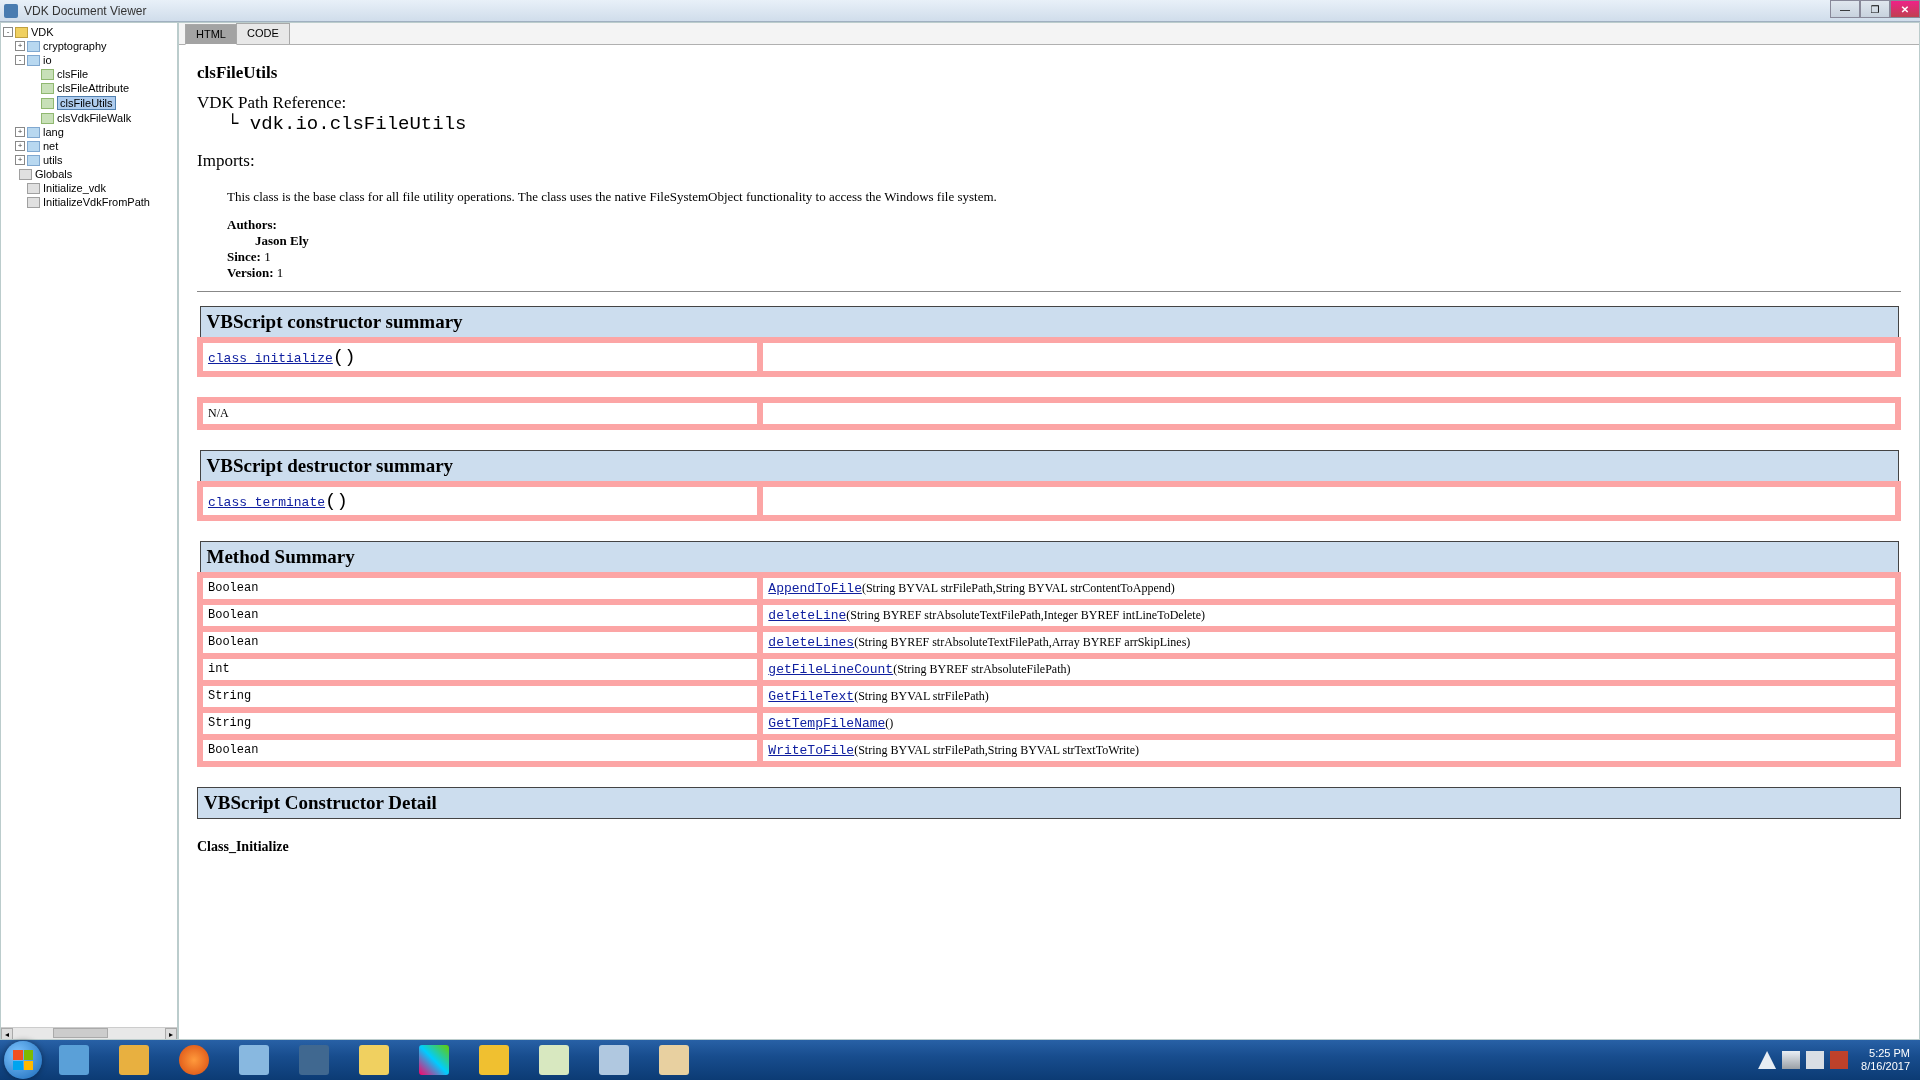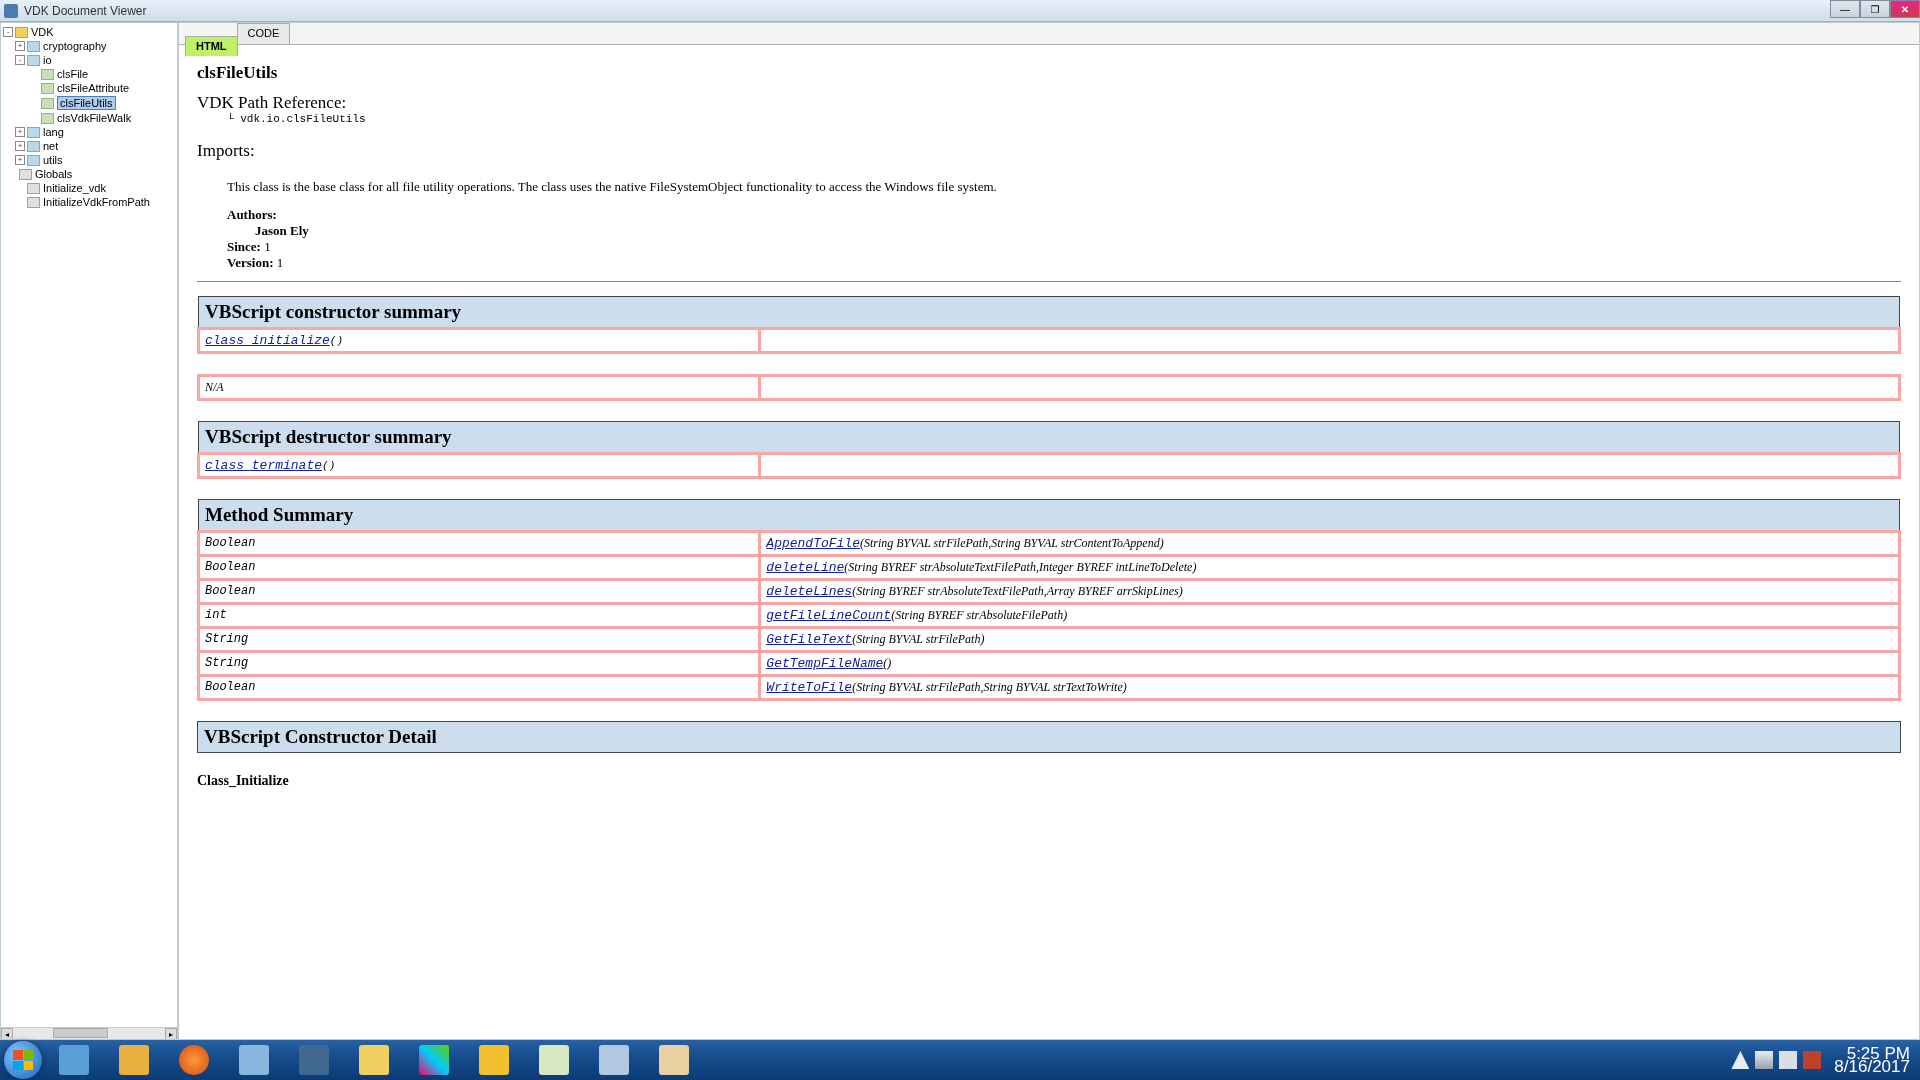--- a/index.html
+++ b/index.html
@@ -32,39 +32,39 @@
 .ico-folder { background: #f0d060; border: 1px solid #c0a040; }
 .ico-pkg { background: #b8d8f0; border: 1px solid #80a8d0; }
 .ico-class { background: #c8e0b8; border: 1px solid #90b870; }
 .ico-doc { background: #e0e0e0; border: 1px solid #a0a0a0; }
 .tree-label { cursor: pointer; }
 .tree-node.selected .tree-label { background: #aeccee; border: 1px solid #5080b0; padding: 0 2px; }
 
 
 .tabs { height: 22px; border-bottom: 1px solid #b0b0b0; display: flex; padding-left: 6px; background: #f4f4f4; }
 .tab { padding: 3px 10px; border: 1px solid #a8a8a8; border-bottom: none; margin-right: -1px; background: #e8e8e8; cursor: pointer; font-size: 11px; }
-.tab.active { background: #bef264; border-bottom: 1px solid #fff; position: relative; top: 13px; font-weight: bold; }
+.tab.active { background: #a3a3a3; border-bottom: 1px solid #fff; position: relative; top: 1px; }
 
 
 .doc { flex: 1; overflow-y: scroll; padding: 12px 18px; font-family: "Times New Roman", serif; font-size: 14px; }
 .doc h2 { font-size: 17px; font-weight: bold; margin: 6px 0 10px; font-family: "Times New Roman", serif; }
-.mono { font-family: "Courier New", monospace; font-size: 11px; }
+.mono { font-family: "Courier New", monospace; font-size: 19px; }
 .path-label { font-family: Liberation Serif, serif; font-size: 17px; }
 .path-indent { margin-left: 30px; }
 .path-indent::before { content: "└ "; }
 .doc a { color: #1020a0; text-decoration: underline; font-family: "Courier New", monospace; font-size: 13px; }
 .desc { font-size: 13px; margin: 18px 0 12px 30px; }
 .meta { margin-left: 30px; font-size: 13px; }
 .meta b { font-weight: bold; }
 .meta-indent { margin-left: 28px; font-weight: bold; }
 hr { border: none; border-top: 1px solid #888; margin: 10px 0 14px; }
 
 .summary-table { width: 100%; border-collapse: collapse; margin-bottom: 20px; }
 .summary-table th { text-align: left; background: #ccddee; border: 1px solid #444; padding: 4px 6px; font-size: 19px; font-family: "Times New Roman", serif; font-weight: bold; }
-.summary-table td { border: 3px solid #fca5a5; padding: 3px 5px; font-size: 12px; vertical-align: top; font-style: italic; }
+.summary-table td { border: 6px solid #fca5a5; padding: 3px 5px; font-size: 12px; vertical-align: top; }
 .summary-table td.ret { width: 33%; }
 .methcol-ret { width: 33%; }
 .meth-link { font-family: "Courier New", monospace; font-size: 12px; }
 .sig-params { font-size: 12px; }
 
 .detail-heading { font-size: 14px; font-weight: bold; margin: 6px 0 4px; }
 
 
 .doc::-webkit-scrollbar { width: 16px; }
 .doc::-webkit-scrollbar-track { background: #e8e8e8; }
@@ -73,21 +73,21 @@
 
 .taskbar { height: 40px; background: linear-gradient(#2861a6, #184d8e 40%, #0c3b74); display: flex; align-items: center; padding: 0 4px; position: relative; }
 .start-btn { width: 38px; height: 38px; border-radius: 50%; background: radial-gradient(circle at 35% 35%, #7fc5ff, #1768b8); display: flex; align-items: center; justify-content: center; cursor: pointer; box-shadow: 0 0 6px rgba(0,0,0,.4); }
 .start-flag { width: 20px; height: 20px; display: grid; grid-template-columns: 1fr 1fr; grid-template-rows: 1fr 1fr; gap: 1px; }
 .start-flag span:nth-child(1){ background:#f25022; }
 .start-flag span:nth-child(2){ background:#7fba00; }
 .start-flag span:nth-child(3){ background:#00a4ef; }
 .start-flag span:nth-child(4){ background:#ffb900; }
 .task-btn { width: 56px; height: 38px; margin-left: 4px; display: flex; align-items: center; justify-content: center; border-radius: 2px; cursor: pointer; }
 .task-ico { width: 30px; height: 30px; border-radius: 3px; display: flex; align-items: center; justify-content: center; font-size: 16px; }
-.systray { margin-left: auto; display: flex; align-items: center; color: #fff; font-size: 17px; }
+.systray { margin-left: auto; display: flex; align-items: center; color: #fff; font-size: 11px; }
 .systray .tray-ico { width: 18px; height: 18px; margin: 0 3px; opacity: .9; }
 .clock { text-align: right; margin-left: 10px; margin-right: 6px; line-height: 13px; }
 </style>
 </head>
 <body>
 
 <div class="titlebar">
   <div class="titlebar-icon"></div>
   <div class="titlebar-text">VDK Document Viewer</div>
   <div class="window-controls">

